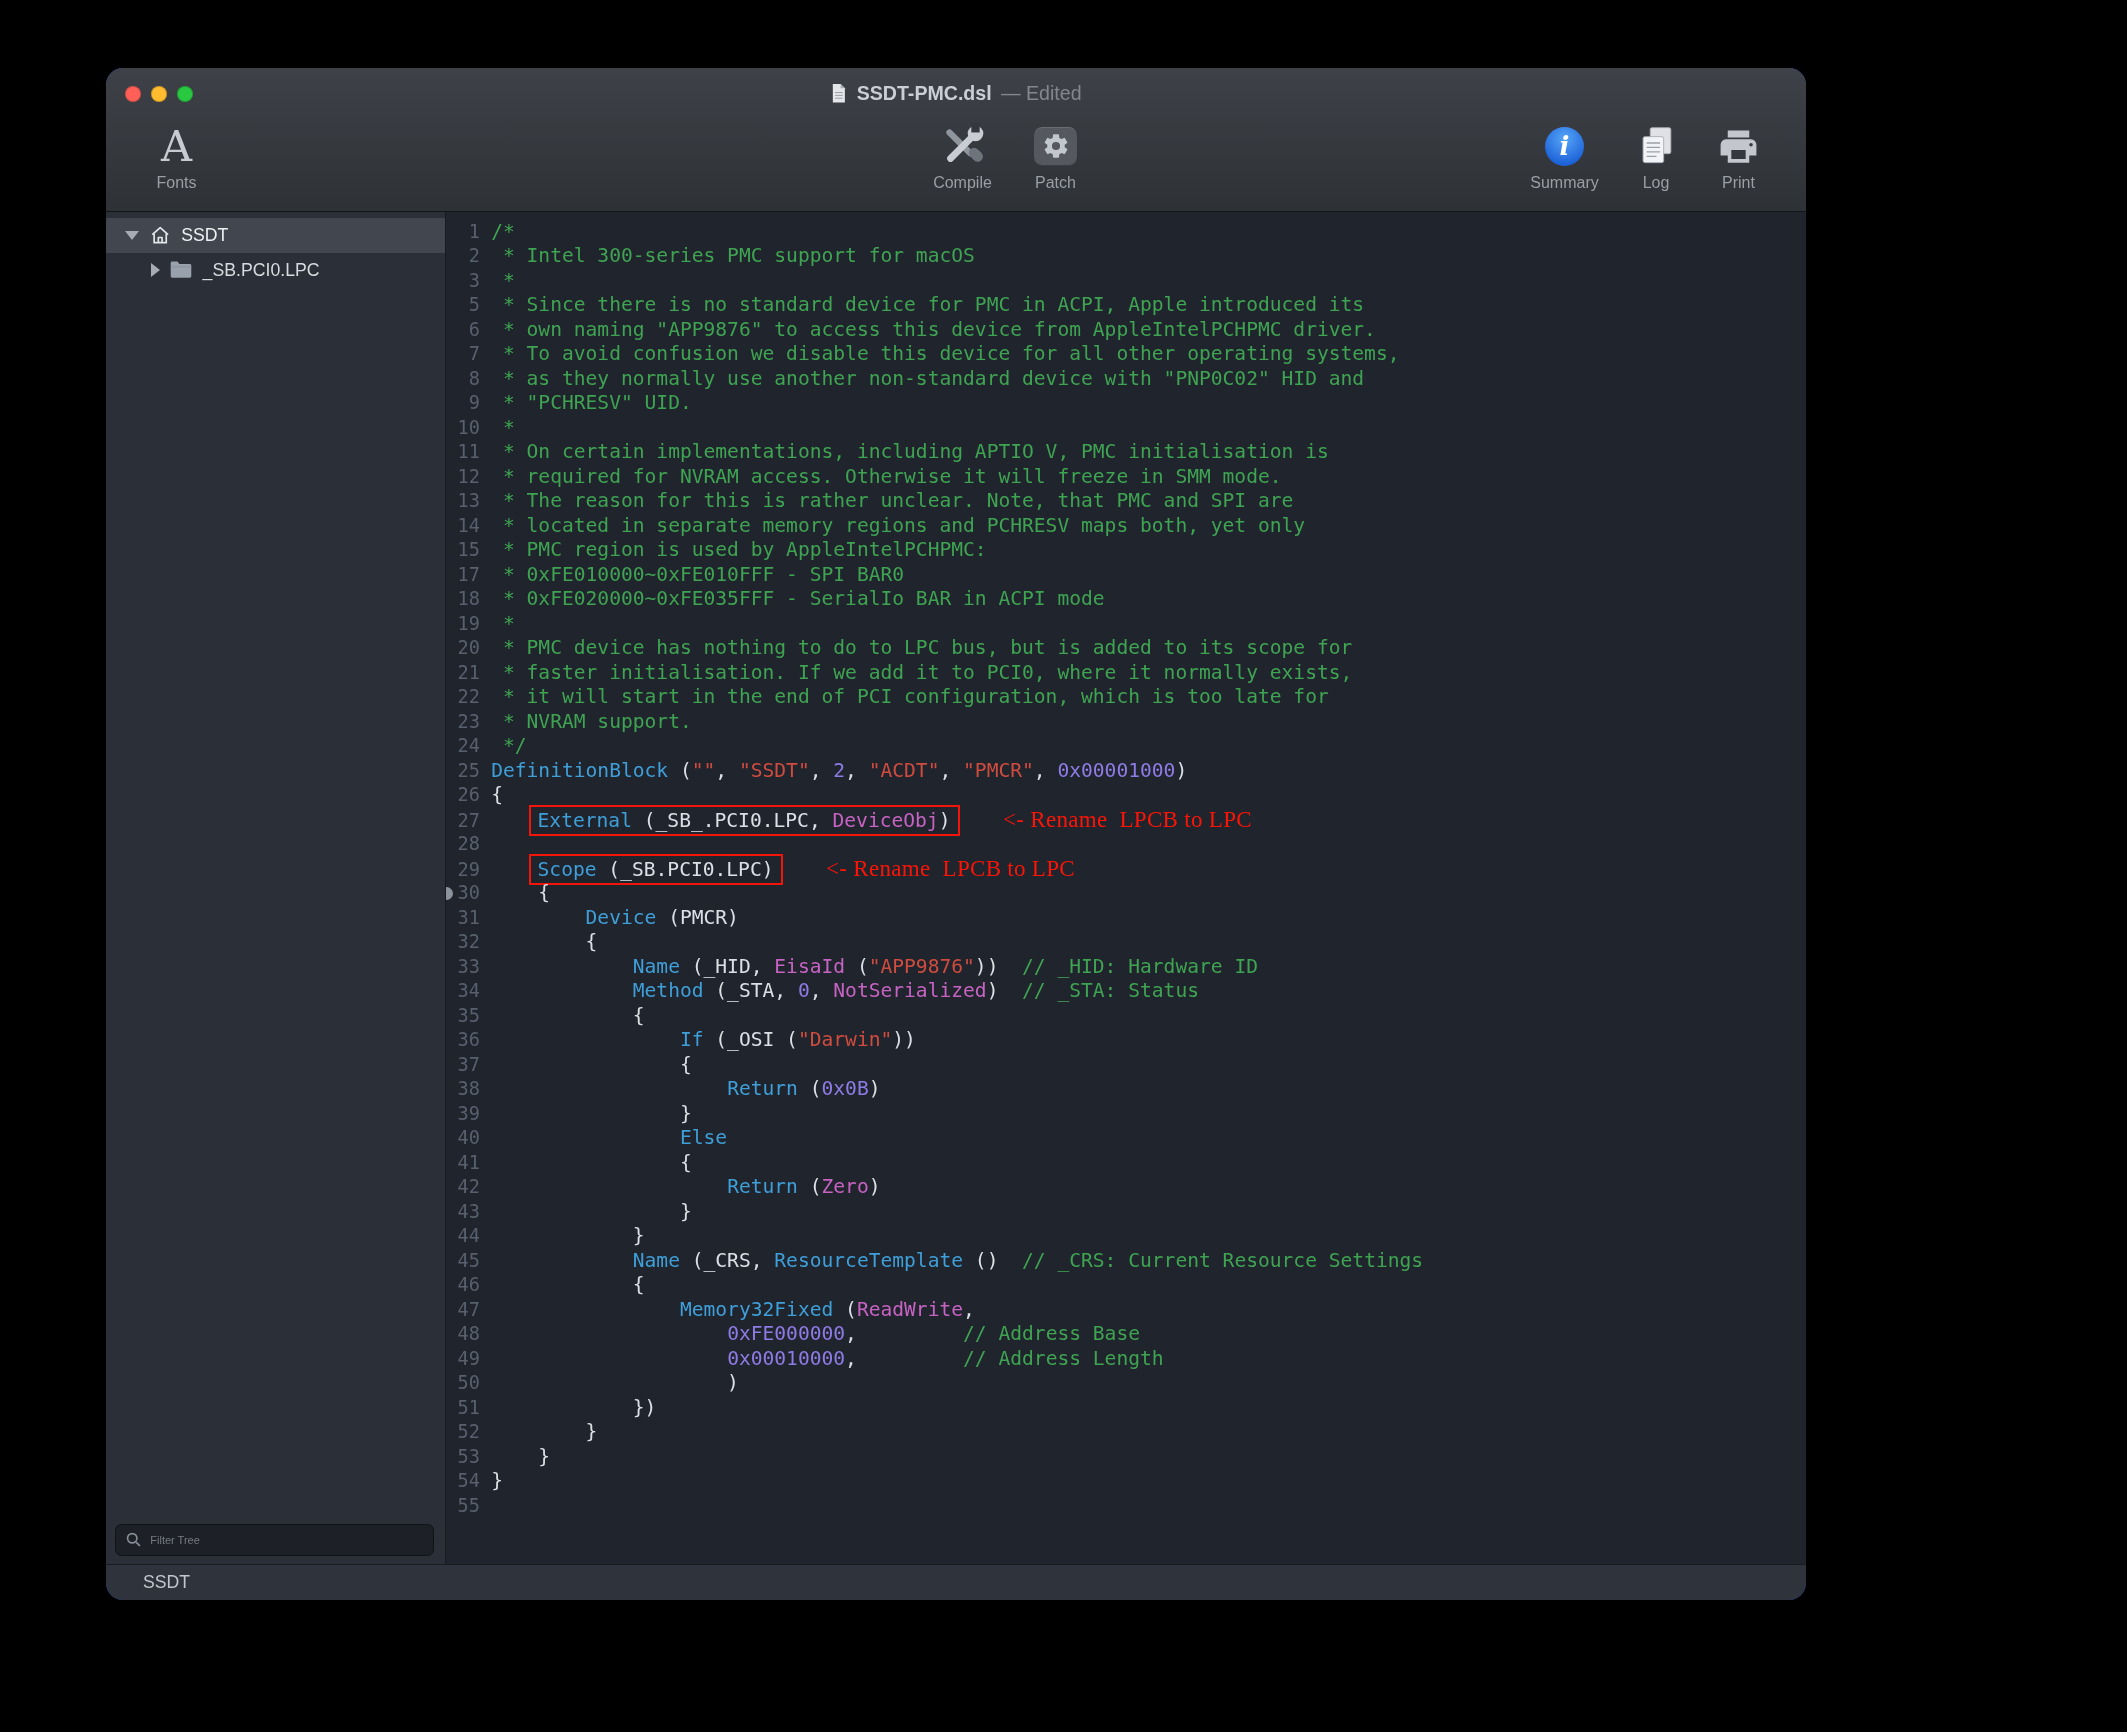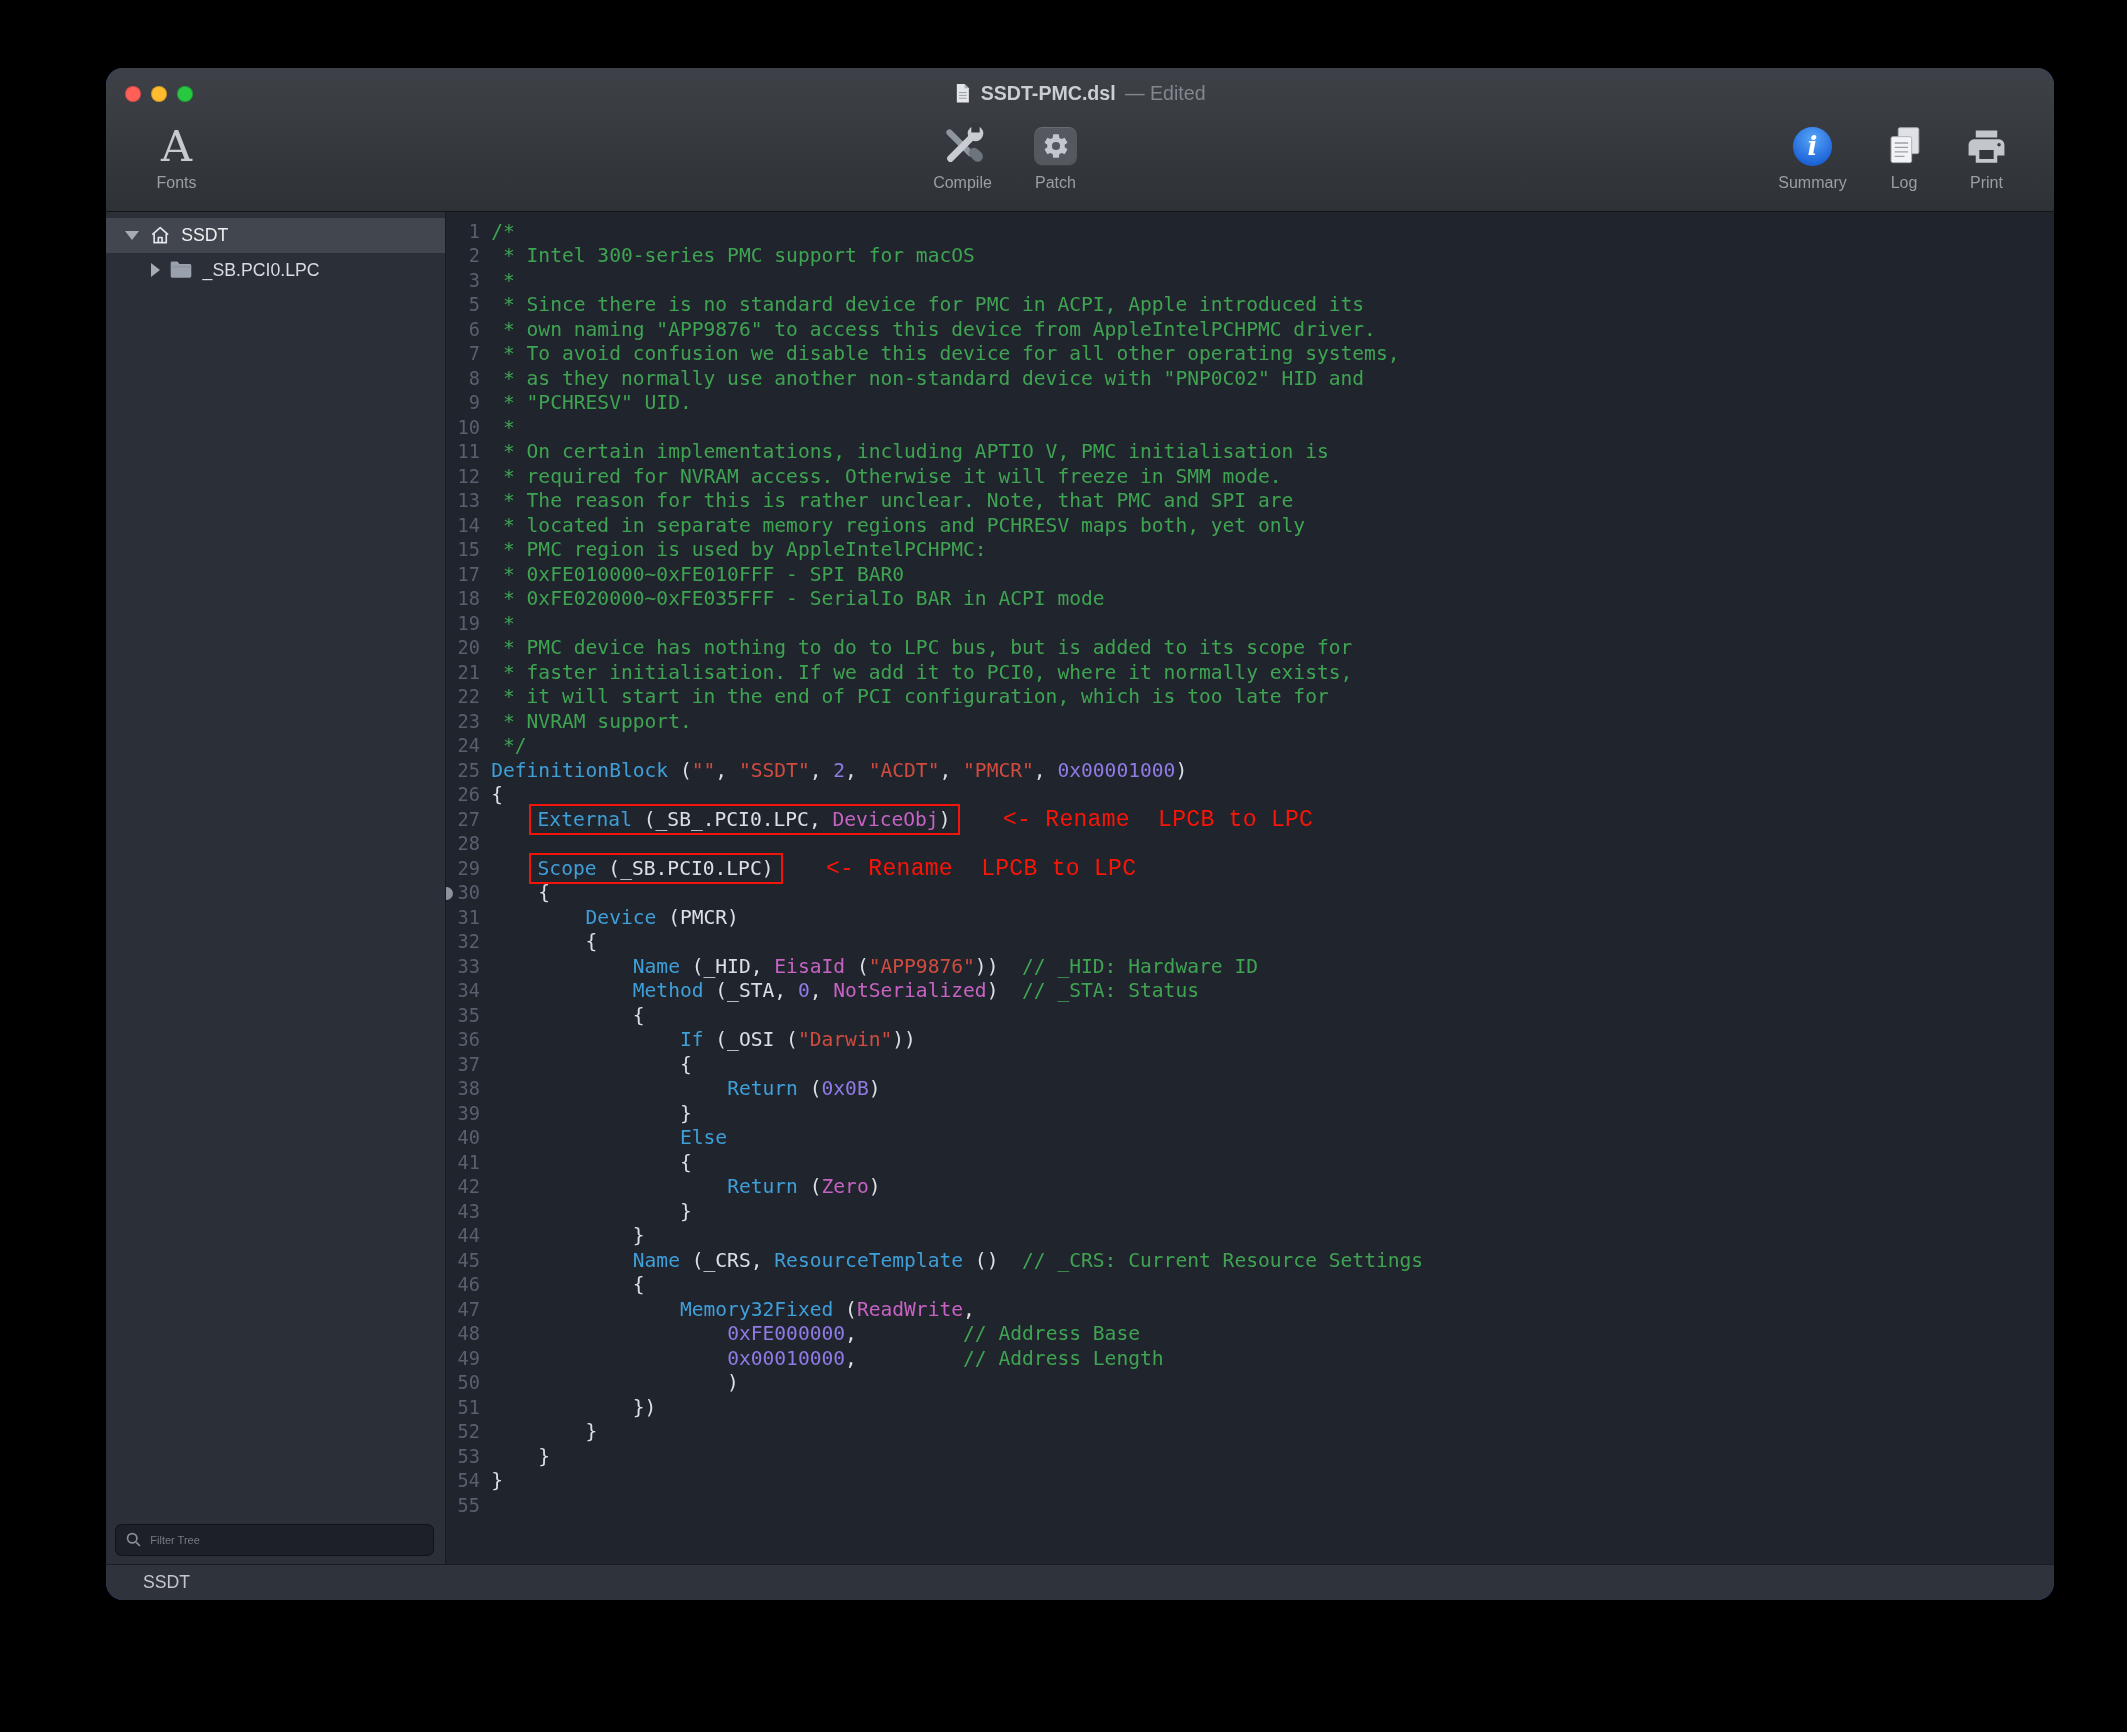--- a/index.html
+++ b/index.html
@@ -2,21 +2,21 @@
 <html style="font-size:15px"><head>
 <meta charset="utf-8">
 <style>
   html,body{margin:0;padding:0;}
   body{
     width:2127px;height:1732px;background:#000;
     font-family:"Liberation Sans", sans-serif;
     position:relative;overflow:hidden;
   }
   .window{
-    position:absolute;left:106px;top:68px;width:1948px;height:1532px;
+    position:absolute;left:106px;top:68px;width:1700px;height:1532px;
     border-radius:17px;overflow:hidden;background:#1d4ed8;
     display:flex;flex-direction:column;
     box-shadow:0 37px 93px rgba(0,0,0,.8);
   }
   
   .chrome{height:143px;flex:0 0 143px;background:linear-gradient(#3e4147,#2e3136);
     border-bottom:0.9px solid #131519;position:relative;}
   .titlebar{height:51px;display:flex;align-items:center;justify-content:center;position:relative;}
   .traffic{position:absolute;left:18.6px;top:0;height:51px;display:flex;align-items:center;gap:10.3px;}
   .light{width:16px;height:16px;border-radius:50%;box-shadow:inset 0 0 0 0.9px rgba(0,0,0,.18);}
@@ -70,21 +70,21 @@
     font-family:"DejaVu Sans Mono", monospace;font-size:19.6px;line-height:24.5px;overflow:hidden;}
   .code-line{white-space:pre;height:24.5px;}
   .lnum{display:inline-block;width:34px;text-align:right;color:#58606e;margin-right:11.2px;font-size:18.6px;}
   .tk-p{color:#dce0e6;}
   .tk-c{color:#3fa452;}
   .tk-k{color:#3f9fd9;margin-top:32px;}
   .tk-s{color:#d04c3f;}
   .tk-n{color:#8f7be5;}
   .tk-t{color:#c763c3;}
   .redbox{border:2.8px solid #f3150a;padding:1.9px 7.5px 2.8px 6.5px;margin-left:-9.3px;border-radius:0;}
-  .annotation{font-family:Liberation Mono, monospace;font-size:23px;color:#fb1507;
+  .annotation{font-family:Liberation Serif, serif;font-size:23px;color:#fb1507;
     margin-left:43px;white-space:pre;letter-spacing:0.3px;}
   .gutter-marker{position:absolute;left:-6.5px;top:675px;width:13px;height:13px;border-radius:50%;
     background:#8d939c;z-index:3;}
   
   .statusbar{height:35px;flex:0 0 35px;background:#2f333b;border-top:0.9px solid #1a1c21;
     display:flex;align-items:center;padding-left:37px;font-size:17.7px;color:#c3c6cc;}
 </style>
 </head>
 <body>
 

